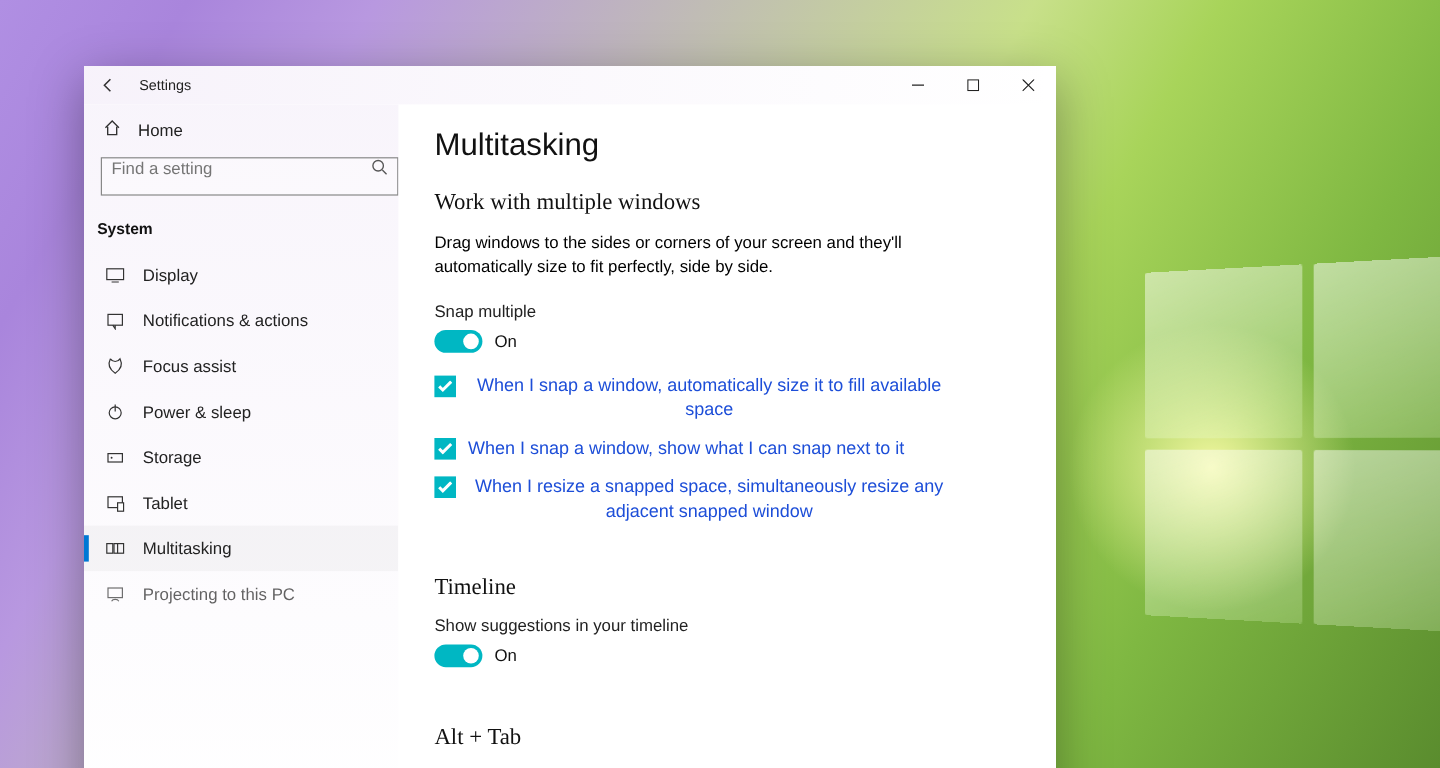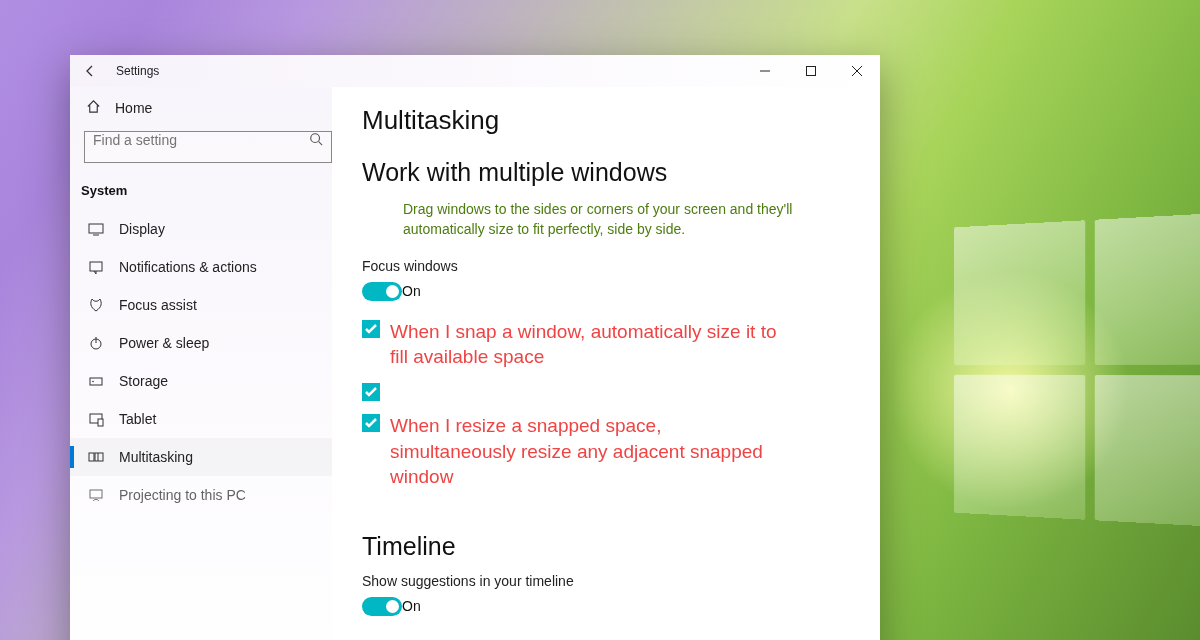--- a/index.html
+++ b/index.html
@@ -134,46 +134,45 @@
   .nav-item.active { background: rgba(0,0,0,0.03); font-weight:400; }
   .nav-item.cut { opacity:0.85; }
 
   .content {
     flex:1; padding: 18px 30px 0 30px; overflow:hidden; color:#111;
   }
   .content h1 {
     font-size: 26px; font-weight:400; margin-bottom: 22px;
   }
   .content h2 {
-    font-size: 25px; font-weight:400; margin-top: 6px; margin-bottom: 12px;
+    font-size: 19px; font-weight:400; margin-top: 6px; margin-bottom: 12px; font-family: Liberation Serif, serif;
   }
   .desc {
-    font-size: 14px; color:#4d7c0f; line-height:1.45; max-width: 420px;
+    font-size: 14px; color:#000000; line-height:1.45; max-width: 420px;
     margin-bottom: 18px;
-    margin-left: 41px;
   }
   .setting-label {
     font-size: 14px; color:#222; margin-bottom: 8px;
   }
   .toggle-row {
-    display:flex; align-items:center; margin-bottom:18px;
+    display:flex; align-items:center; gap:10px; margin-bottom:18px;
   }
   .toggle {
     width:40px; height:19px; border-radius:10px; background:#00b7c3;
     position:relative; cursor:pointer;
   }
   .toggle::after {
     content:""; position:absolute; right:3px; top:3px;
     width:13px; height:13px; border-radius:50%; background:#fff;
   }
   .toggle-state { font-size:14px; }
   .check-row {
     display:flex; align-items:flex-start; gap:10px;
-    font-size:19px; color:#ef4444; margin-bottom:12px;
-    max-width: 430px; line-height:1.35;
+    font-size:15px; color:#1d4ed8; margin-bottom:12px;
+    max-width: 430px; line-height:1.35;text-align:center;
   }
   .checkbox {
     width:18px; height:18px; background:#00b7c3;
     display:flex;align-items:center;justify-content:center;
     flex-shrink:0; cursor:pointer; margin-top:1px;
   }
   .checkbox svg { width:12px; height:10px; stroke:#fff; stroke-width:2.5; fill:none; }
   .section-gap { height: 24px; }
 </style>
 </head>
@@ -310,40 +309,41 @@
         </div>
       </div>
     </div>
 
     <div class="content">
       <h1>Multitasking</h1>
 
       <h2>Work with multiple windows</h2>
       <p class="desc">Drag windows to the sides or corners of your screen and they'll automatically size to fit perfectly, side by side.</p>
 
-      <div class="setting-label">Focus windows</div>
+      <div class="setting-label">Snap multiple</div>
       <div class="toggle-row">
         <div class="toggle"></div>
         <span class="toggle-state">On</span>
       </div>
 
       <div class="check-row">
         <div class="checkbox">
             <svg viewBox="0 0 12 10">
               <path d="M1 5 L4 8 L11 1"></path>
             </svg>
           </div>
         <span>When I snap a window, automatically size it to fill available space</span>
       </div>
       <div class="check-row">
         <div class="checkbox">
             <svg viewBox="0 0 12 10">
               <path d="M1 5 L4 8 L11 1"></path>
             </svg>
           </div>
+        <span>When I snap a window, show what I can snap next to it</span>
       </div>
       <div class="check-row">
         <div class="checkbox">
             <svg viewBox="0 0 12 10">
               <path d="M1 5 L4 8 L11 1"></path>
             </svg>
           </div>
         <span>When I resize a snapped space, simultaneously resize any adjacent snapped window</span>
       </div>
 

